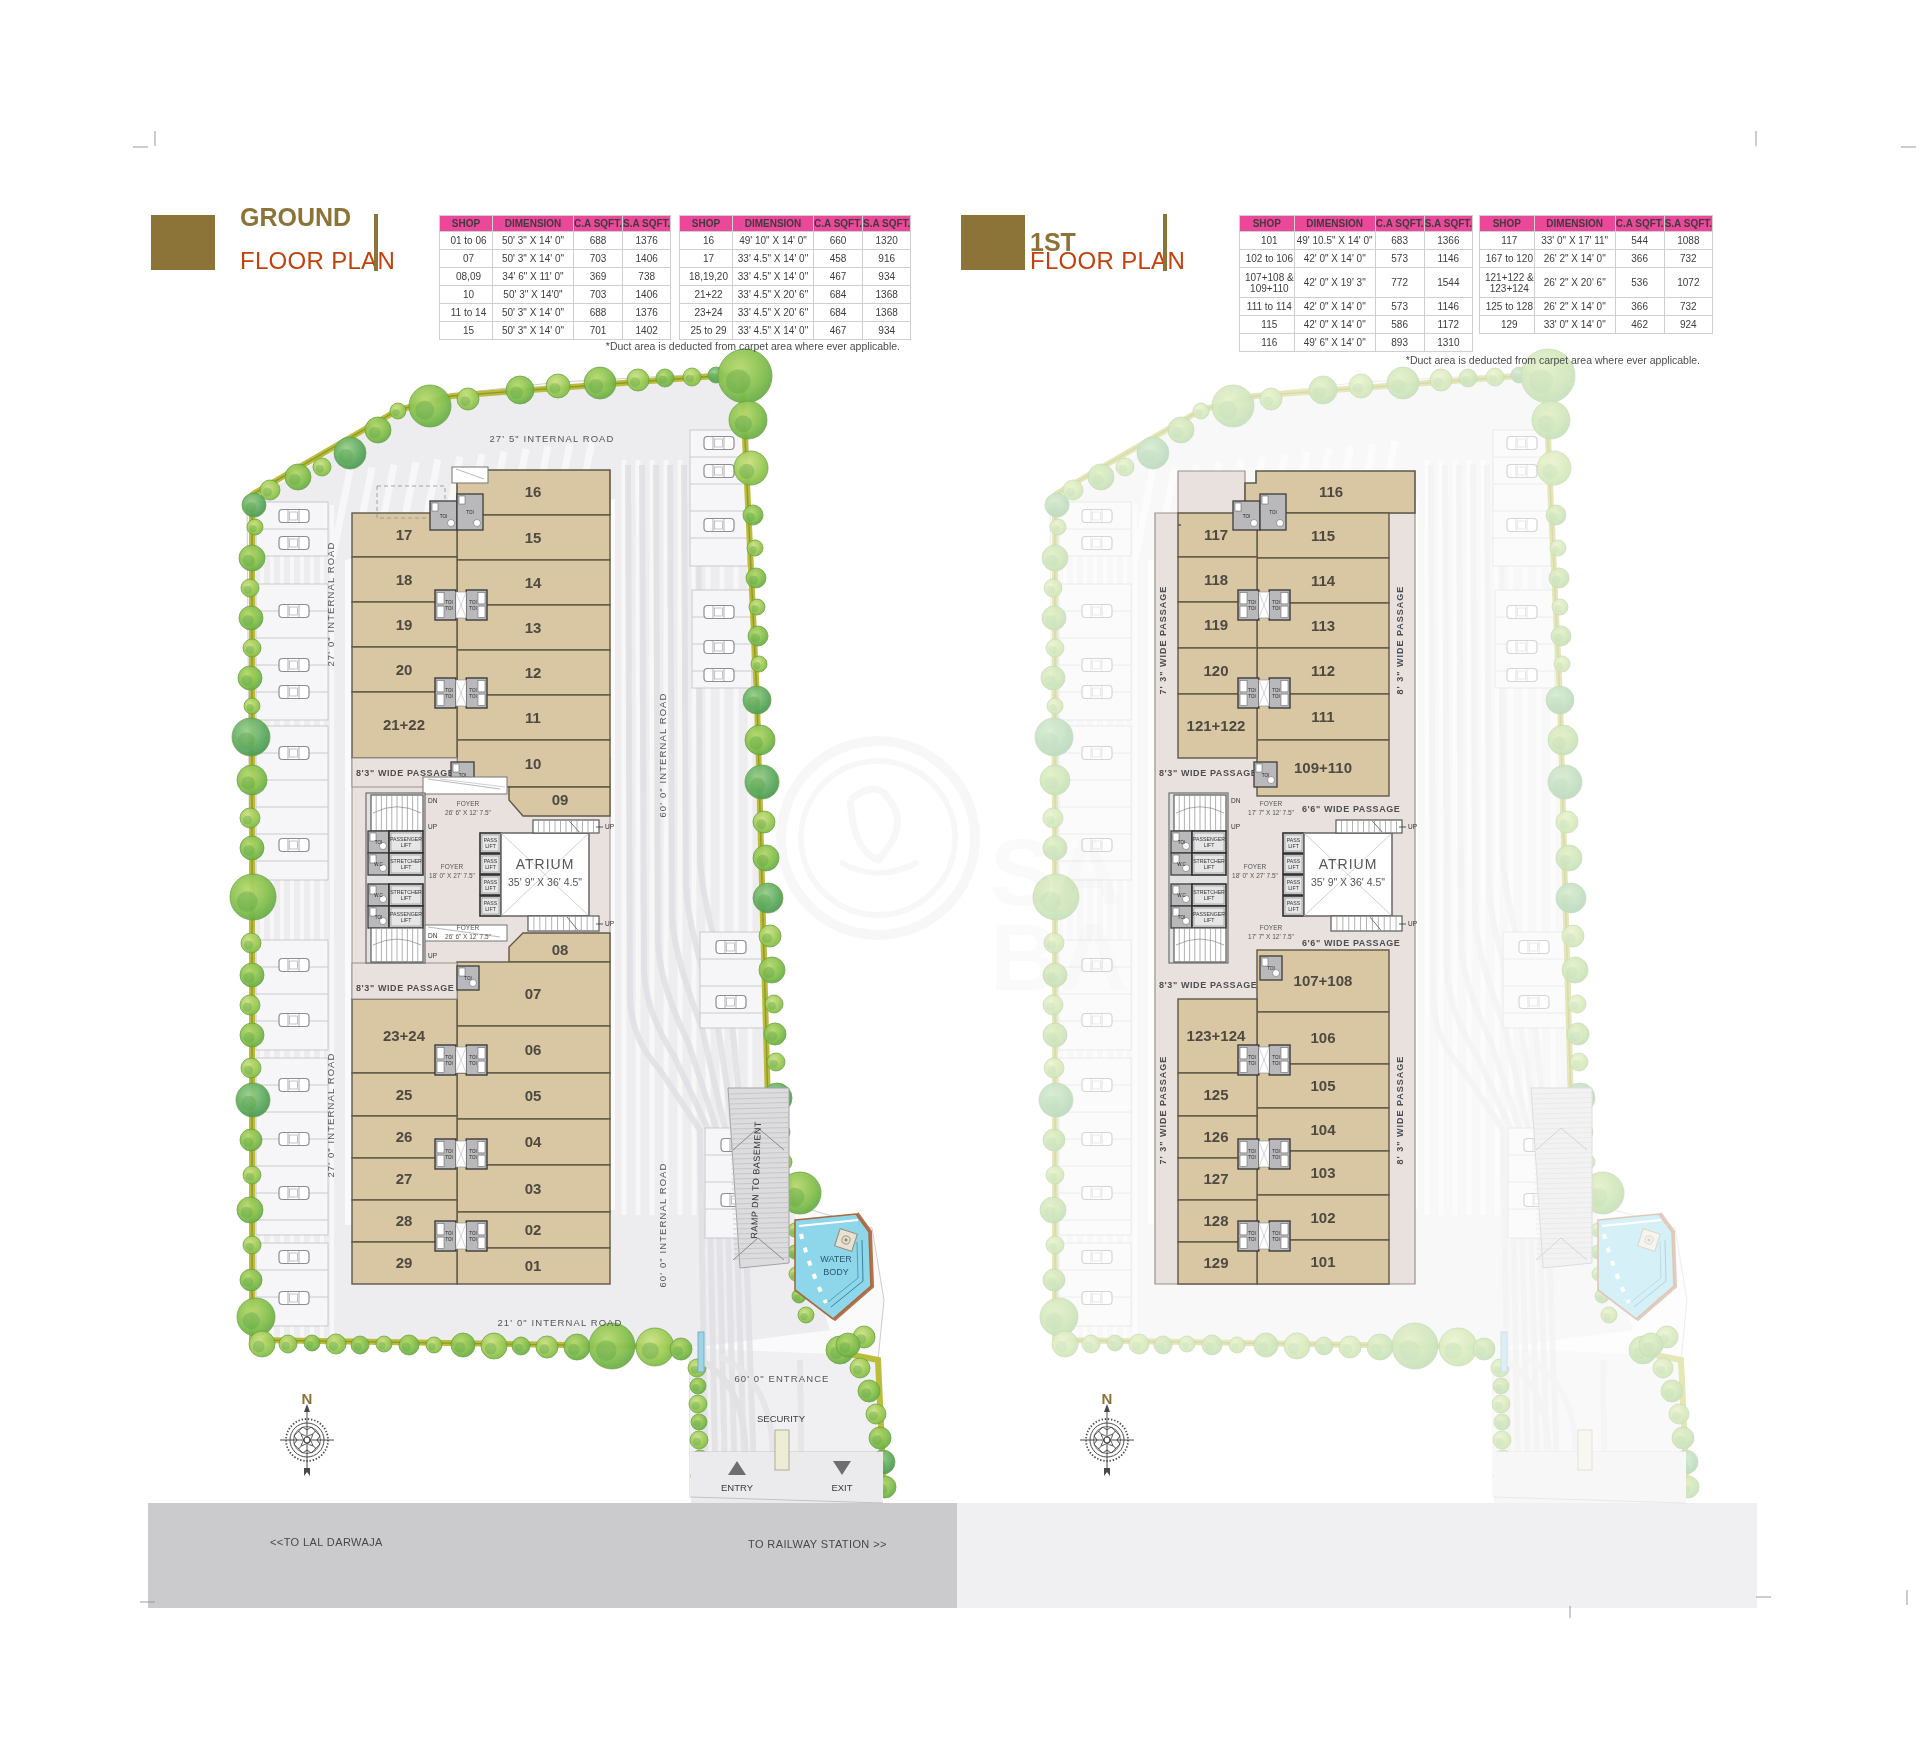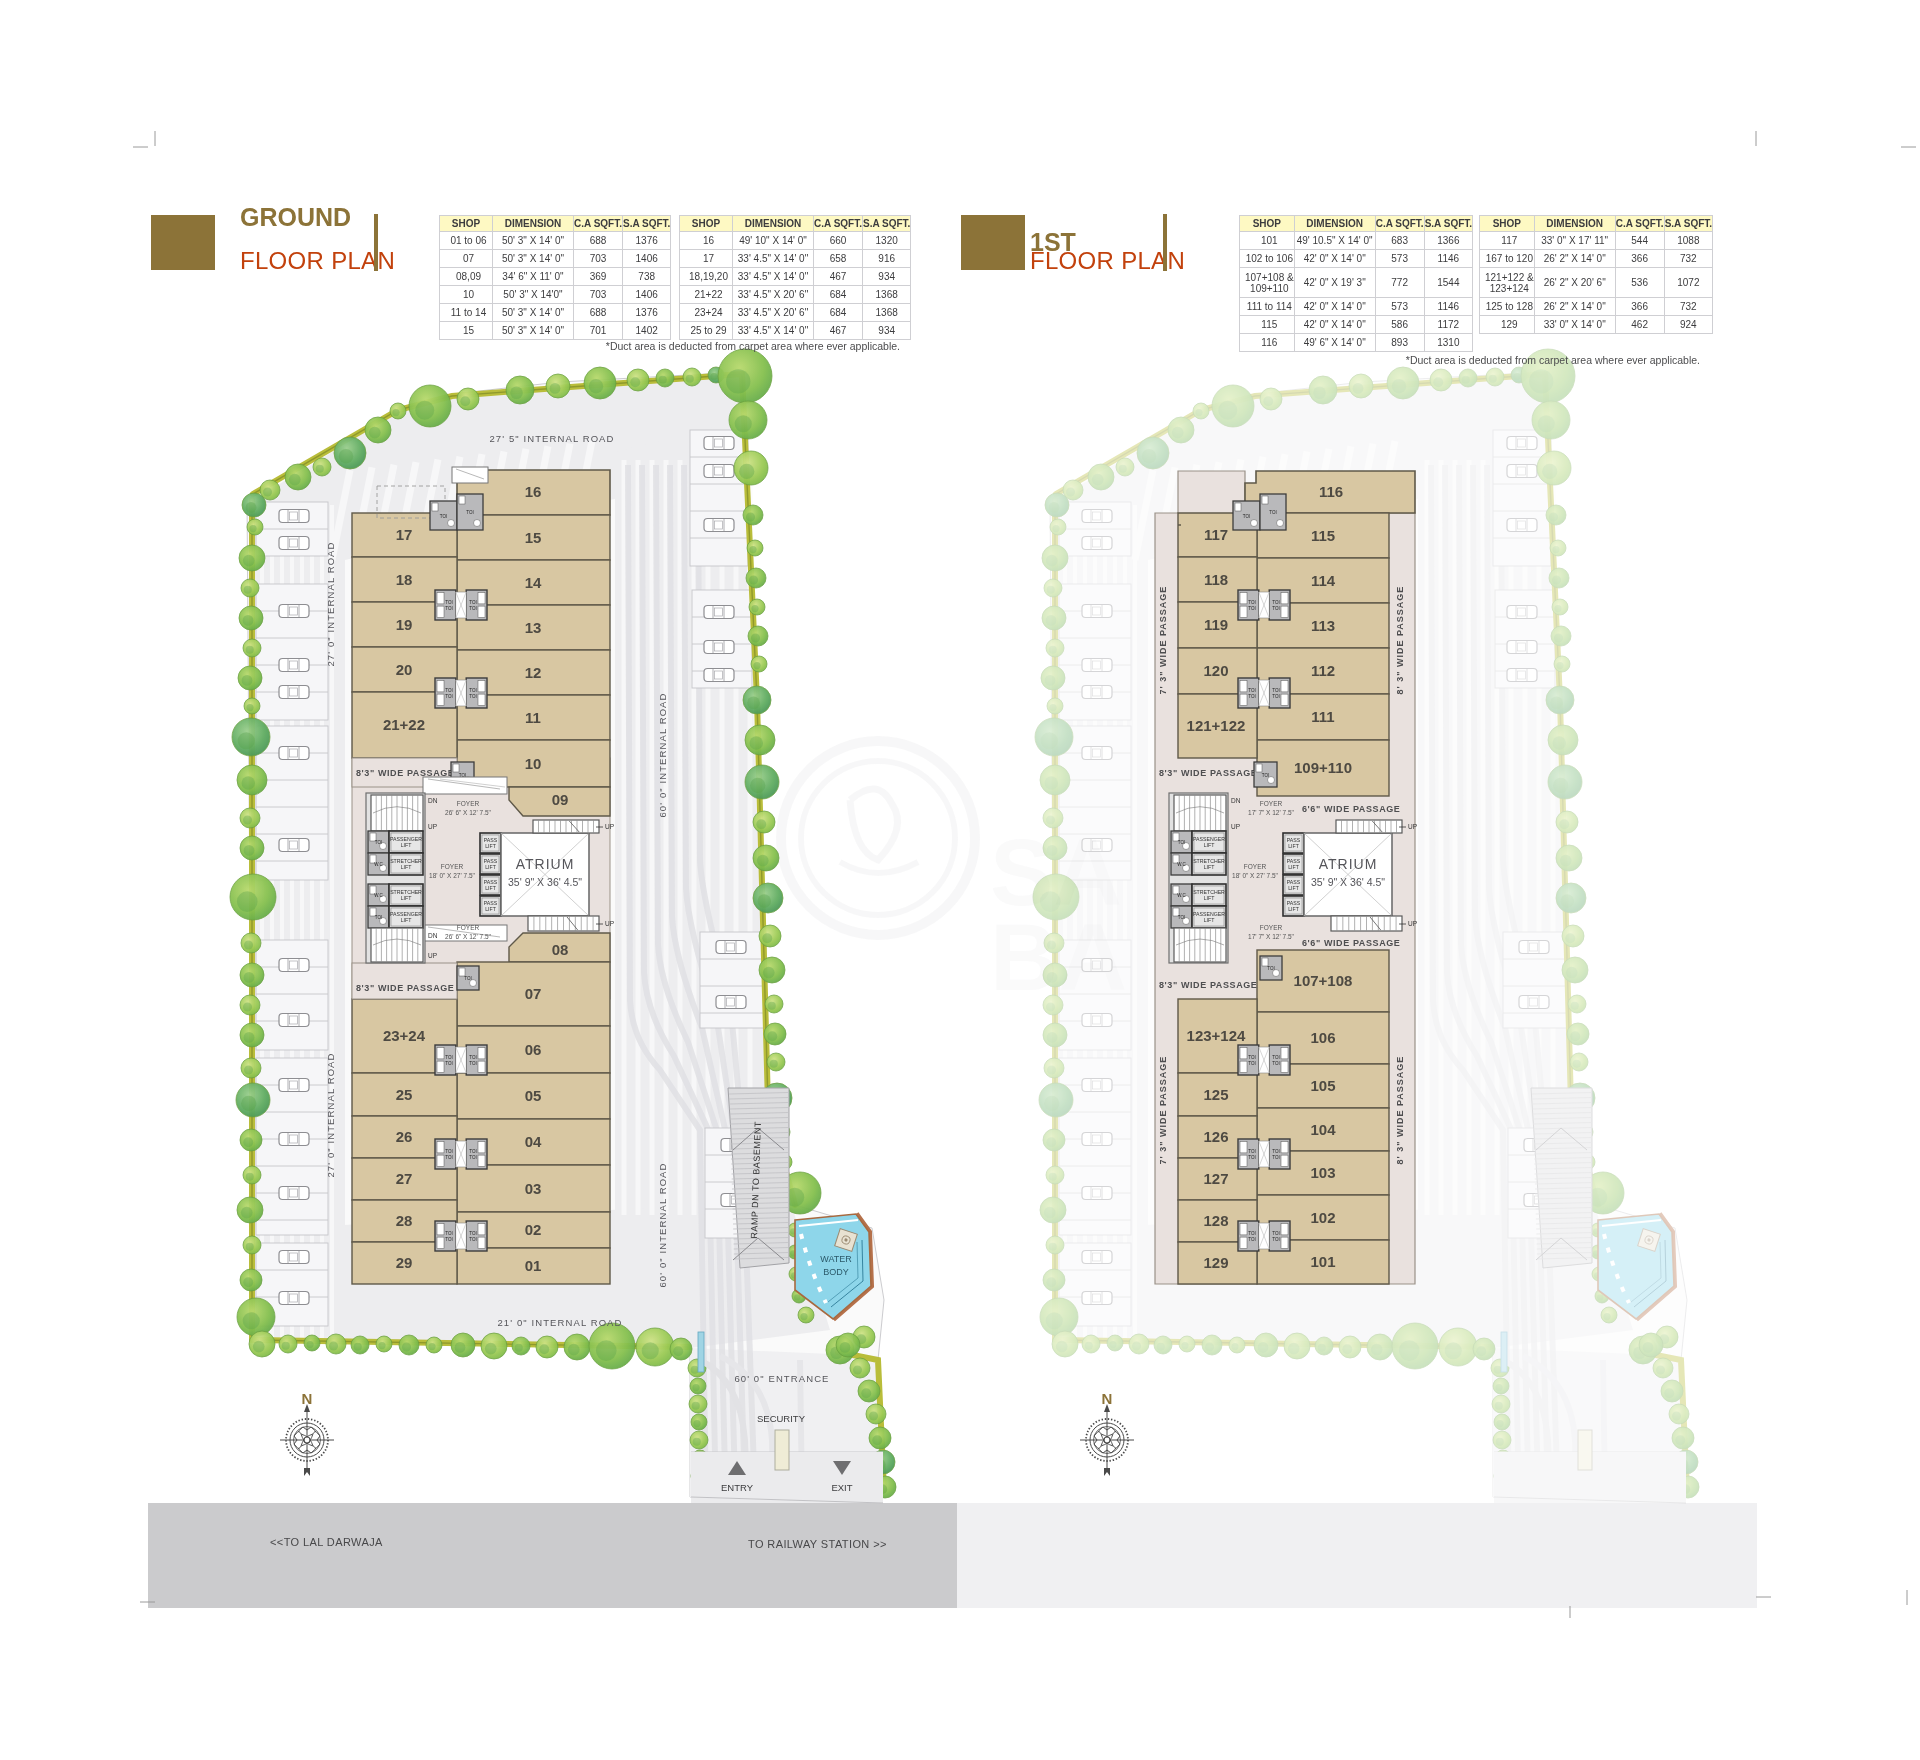--- a/index.html
+++ b/index.html
@@ -2,21 +2,21 @@
 <html><head><meta charset="utf-8">
 <style>
 html,body{margin:0;padding:0;background:#fff;}
 #page{position:relative;width:1920px;height:1760px;overflow:hidden;background:#fff;
   font-family:"Liberation Sans", sans-serif;}
 .title-sq{position:absolute;background:#8c7338;}
 .title-big{position:absolute;font-weight:bold;font-size:25px;color:#8c7338;letter-spacing:0px;}
 .title-sub{position:absolute;font-size:24px;color:#c2410c;letter-spacing:0.3px;}
 .title-bar{position:absolute;width:4px;height:57px;background:#8c7338;}
 .shoptbl{position:absolute;border-collapse:collapse;table-layout:fixed;font-size:10.5px;color:#3c3c3e;}
-.shoptbl th{background:#fef9c3;border:1px solid #cfcfd3;font-weight:bold;height:15px;padding:0;font-size:10px;white-space:nowrap;overflow:hidden;}
+.shoptbl th{background:#ec4899;border:1px solid #cfcfd3;font-weight:bold;height:15px;padding:0;font-size:10px;white-space:nowrap;overflow:hidden;}
 .shoptbl td{background:#fff;border:1px solid #cfcfd3;text-align:center;height:17px;padding:0;white-space:nowrap;overflow:hidden;font-size:10px;}
 .shoptbl tr.tall td{height:29px;}
 .shoptbl td:first-child{text-align:center;padding-left:5px;}
 .footnote{position:absolute;font-size:10.5px;color:#4c4c4e;}
 svg text{font-family:"Liberation Sans", sans-serif;}
 .shopnum{font-size:15px;font-weight:bold;fill:#4e4a42;text-anchor:middle;}
 .roadlbl{font-size:9.5px;fill:#55555a;letter-spacing:1.1px;}
 .paslbl{font-size:9px;fill:#4e4e50;letter-spacing:0.6px;font-weight:bold;}
 .paslblv{font-size:9px;fill:#4e4e50;letter-spacing:1px;font-weight:bold;text-anchor:middle;}
 .atrium1{font-size:14px;fill:#55555a;letter-spacing:1px;text-anchor:middle;}
@@ -1576,21 +1576,21 @@
         </tr>
         <tr>
           <td>16</td>
           <td>49' 10" X 14' 0"</td>
           <td>660</td>
           <td>1320</td>
         </tr>
         <tr>
           <td>17</td>
           <td>33' 4.5" X 14' 0"</td>
-          <td>658</td>
+          <td>458</td>
           <td>916</td>
         </tr>
         <tr>
           <td>18,19,20</td>
           <td>33' 4.5" X 14' 0"</td>
           <td>467</td>
           <td>934</td>
         </tr>
         <tr>
           <td>21+22</td>

